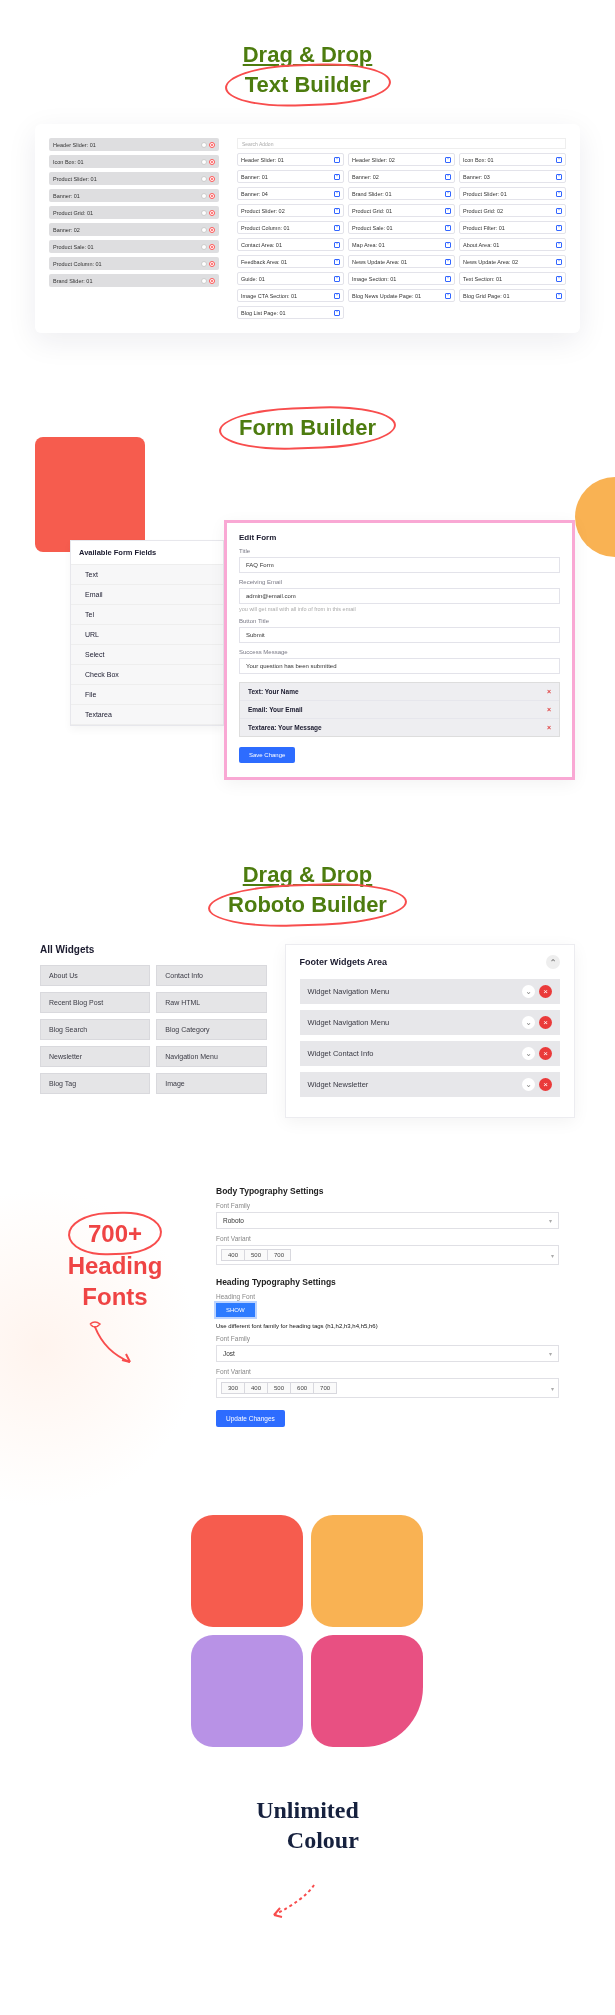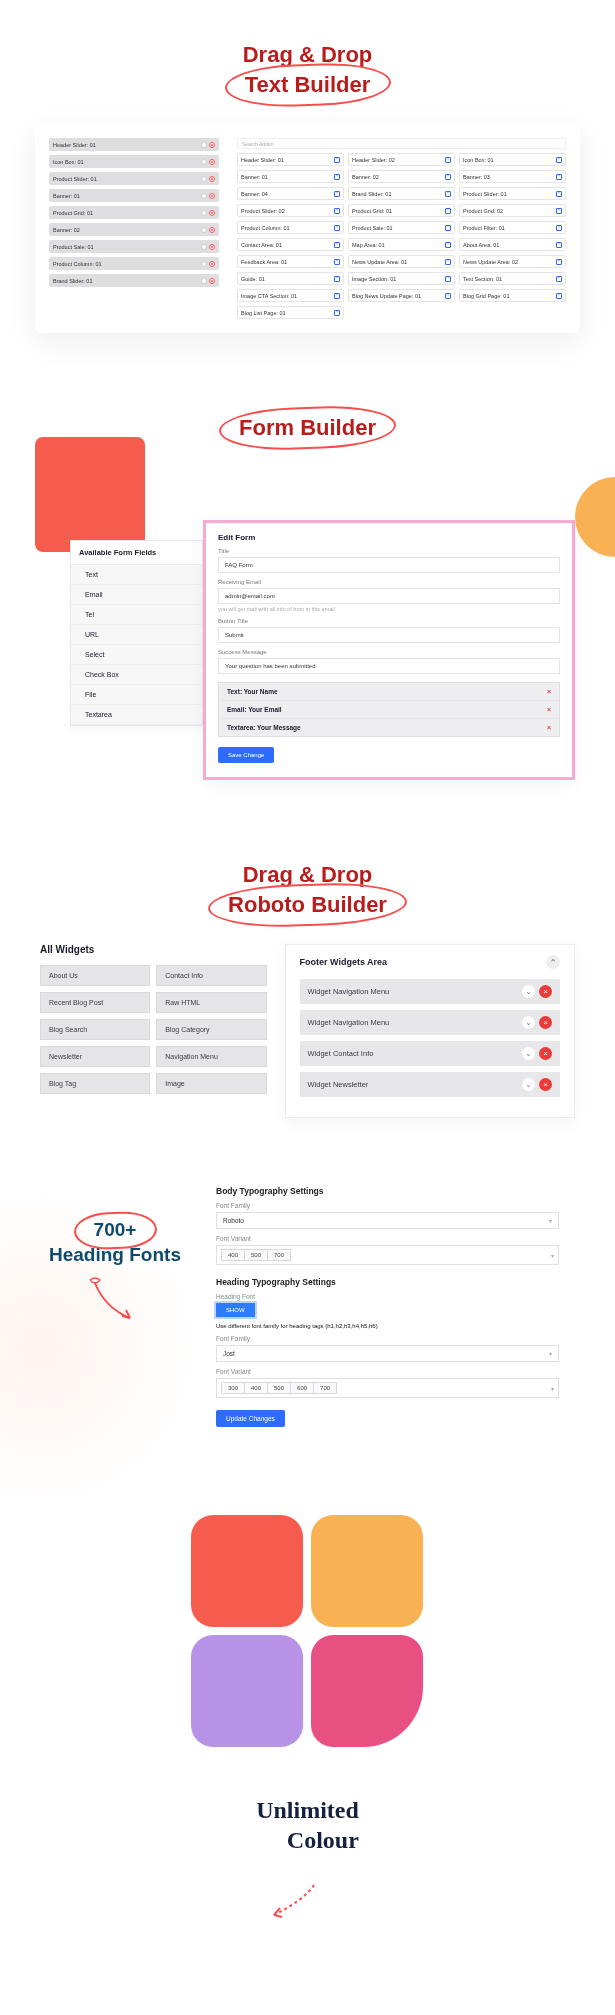--- a/index.html
+++ b/index.html
@@ -2,21 +2,21 @@
 <html><head>
 <meta charset="utf-8">
 <style>
   * { box-sizing: border-box; margin: 0; padding: 0; }
   body { width: 615px; font-family: -apple-system, BlinkMacSystemFont, 'Segoe UI', Arial, sans-serif; background: #fff; color: #1a1a2e; }
 
   .section { padding: 20px 0 40px; }
 
   
   .title-block { text-align: center; margin: 20px 0 25px; }
-  .title-block h2 { font-weight: 800; font-size: 22px; color: #b91c1c; line-height: 1.35; }
+  .title-block h2 { font-weight: 800; font-size: 22px; color: #4d7c0f; line-height: 1.35; text-decoration: underline; }
   .circled { position: relative; display: inline-block; padding: 0 4px; }
   .circled::after {
     content: ""; position: absolute; inset: -6px -16px -6px -16px;
     border: 2.5px solid #f84d4d; border-radius: 50%/60%;
     transform: rotate(-2deg);
     pointer-events: none;
   }
   .pb-panel {
     margin: 0 35px; background: #fff; border-radius: 6px;
     box-shadow: 0 8px 30px rgba(30,30,70,.08);
@@ -49,21 +49,21 @@
   .red-block {
     position: absolute; left: 35px; top: 64px; width: 110px; height: 115px;
     background: #f65c4e; border-radius: 8px;
   }
   .orange-circle {
     position: absolute; right: 0; top: 104px; width: 40px; height: 80px;
     background: #f9b253; border-radius: 40px 0 0 40px;
   }
   .fb-wrap { position: relative; margin-left: 70px; margin-right: 40px; display: flex; gap: 0; z-index: 2; padding-top:52px;}
   .fb-left {
-    width: 133px; background: #fff; border: 1px solid #e7e7ec;
+    width: 154px; background: #fff; border: 1px solid #e7e7ec;
     font-size: 7px; margin-top: 20px; align-self: flex-start;
     box-shadow: 0 4px 8px rgba(0,0,0,.04);
   }
   .fb-left-head { font-weight: 700; padding: 7px 8px; font-size: 7.5px; border-bottom: 1px solid #eee; }
   .fb-left-item { padding: 6px 14px; border-bottom: 1px solid #eee; background:#f7f7f8;}
   .fb-right {
     flex: 1; background: #fff; border: 3px solid #f9a8d4;
     box-shadow: 0 4px 16px rgba(0,0,0,.05);
     padding: 10px 12px 14px; font-size: 6.5px;
   }
@@ -94,21 +94,21 @@
   .wb-row-ctrls { display: flex; gap: 4px; align-items: center; }
   .wb-circ { width: 13px; height: 13px; border-radius: 50%; display:flex;align-items:center;justify-content:center;font-size:8px;}
   .wb-circ.w{background:#fff;color:#888;}
   .wb-circ.r{background:#ea3a3a;color:#fff;}
 
   
   .gf-section { position: relative; padding: 10px 0 40px; }
   .gf-bg { position:absolute; left:-120px; top:30px; width:320px; height:320px; border-radius:50%; background: radial-gradient(circle,#fff4ee 0%, #fff 70%); z-index:0;}
   .gf-wrap { position: relative; display: flex; padding: 0 40px 0 40px; z-index:1;}
   .gf-left { width: 150px; padding-top: 50px; text-align: center; }
-  .gf-left h2 { font-weight: 800; font-size: 19px; color: #0c4a6e; line-height: 1.3; }
+  .gf-left h2 { font-weight: 800; font-size: 24px; color: #ef4444; line-height: 1.3; }
   .gf-arrow { margin-top: 10px; height: 60px; position:relative;}
   .gf-arrow svg{overflow:visible;}
   .gf-panel {
     flex: 1; background: #fff; padding: 14px 16px 18px;
     font-size: 7px; margin-left: 10px;
   }
   .gf-panel h4 { font-size: 8.5px; font-weight: 700; margin: 4px 0 6px; color:#222;}
   .gf-label { font-size: 6.5px; color: #888; margin: 6px 0 3px; }
   .gf-select { border: 1px solid #e0e0e5; padding: 4px 6px; font-size: 6.5px; display:flex; justify-content:space-between; align-items:center; color:#333;}
   .gf-caret{font-size:6px;color:#aaa;}

